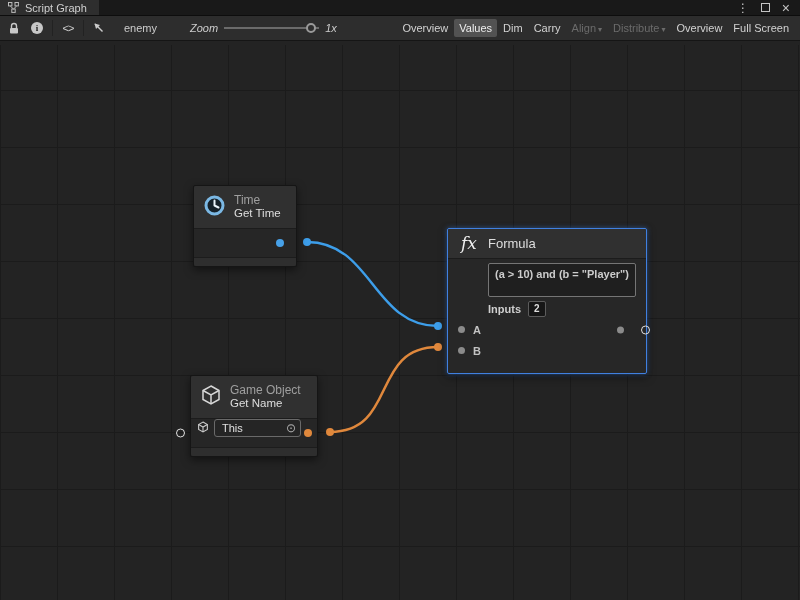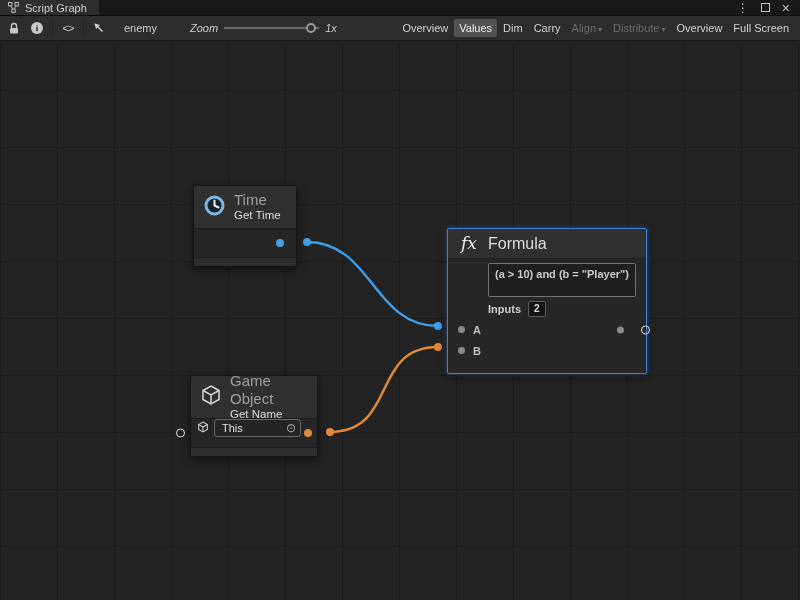--- a/index.html
+++ b/index.html
@@ -46,40 +46,40 @@
             background-size:57px 57px, 57px 57px;
             background-position:0 45px, 0 0; }
   .wires { position:absolute; left:0; top:0; z-index:1; pointer-events:none; }
 
   
   .node { position:absolute; z-index:2; background:#272727; border:1px solid #151515;
           border-radius:2px; box-shadow:0 3px 8px rgba(0,0,0,.5); }
   .node-header { height:43px; display:flex; align-items:center; gap:8px; background:#303030;
                  padding:0 9px; border-bottom:1px solid #1c1c1c; border-radius:2px 2px 0 0; }
   .hdr-text { display:flex; flex-direction:column; line-height:1.2; }
-  .cat { font-size:15px; color:#9f9f9f; }
+  .cat { font-size:12px; color:#9f9f9f; }
   .ttl { font-size:11.5px; color:#dedede; }
   .node-body-row { position:relative; height:28px; display:flex; align-items:flex-start; background:#262626; }
   .node-footer { height:9px; background:#2e2e2e; border-top:1px solid #1c1c1c; border-radius:0 0 2px 2px; }
 
   .pdot { width:8px; height:8px; border-radius:50%; display:inline-block; flex:none; }
   .pdot.blue { background:#47a1e8; }
   .pdot.orange { background:#e0883c; }
   .pdot.gray { width:7px; height:7px; background:#8b8b8b; }
   .abs-right { position:absolute; right:12px; top:50%; transform:translateY(-50%); }
   .ring { position:absolute; width:9px; height:9px; border-radius:50%;
           border:1.5px solid #e0e0e0; background:transparent; top:50%; transform:translateY(-50%); }
 
   
   .node.formula { width:200px; border:1px solid #4080e0;
                   box-shadow:0 0 5px rgba(64,128,224,.55), 0 3px 8px rgba(0,0,0,.5); }
   .node.formula .node-header { height:30px; padding:11px 10px; }
   .fx { width:22px; text-align:center; font-family:"DejaVu Serif", serif; font-style:italic;
         font-size:17px; color:#f0f0f0; line-height:1; }
-  .f-title { font-size:16px; color:#dedede; }
+  .f-title { font-size:13px; color:#dedede; }
   .f-body { padding:4px 10px 12px; display:flex; flex-direction:column;font-weight:bold; }
   .expr { margin-left:30px; width:148px; background:#1f1f1f; border:1px solid #757575; border-radius:2px;
           padding:3px 6px; font-size:11px; line-height:1.3; color:#cccccc; min-height:34px; }
   .inputs-row { margin:4px 0 2px 30px; display:flex; align-items:center; gap:7px; font-size:11px; color:#cfcfcf; height:16px; }
   .count { background:#161616; border:1px solid #5c5c5c; border-radius:2px; padding:0 5px;
            font-size:10px; color:#dddddd; line-height:14px; }
   .port-row { position:relative; display:flex; align-items:center; gap:8px; height:21px;
               font-size:11px; color:#c2c2c2; }
   .port-row .ring { right:-14px; }
 

